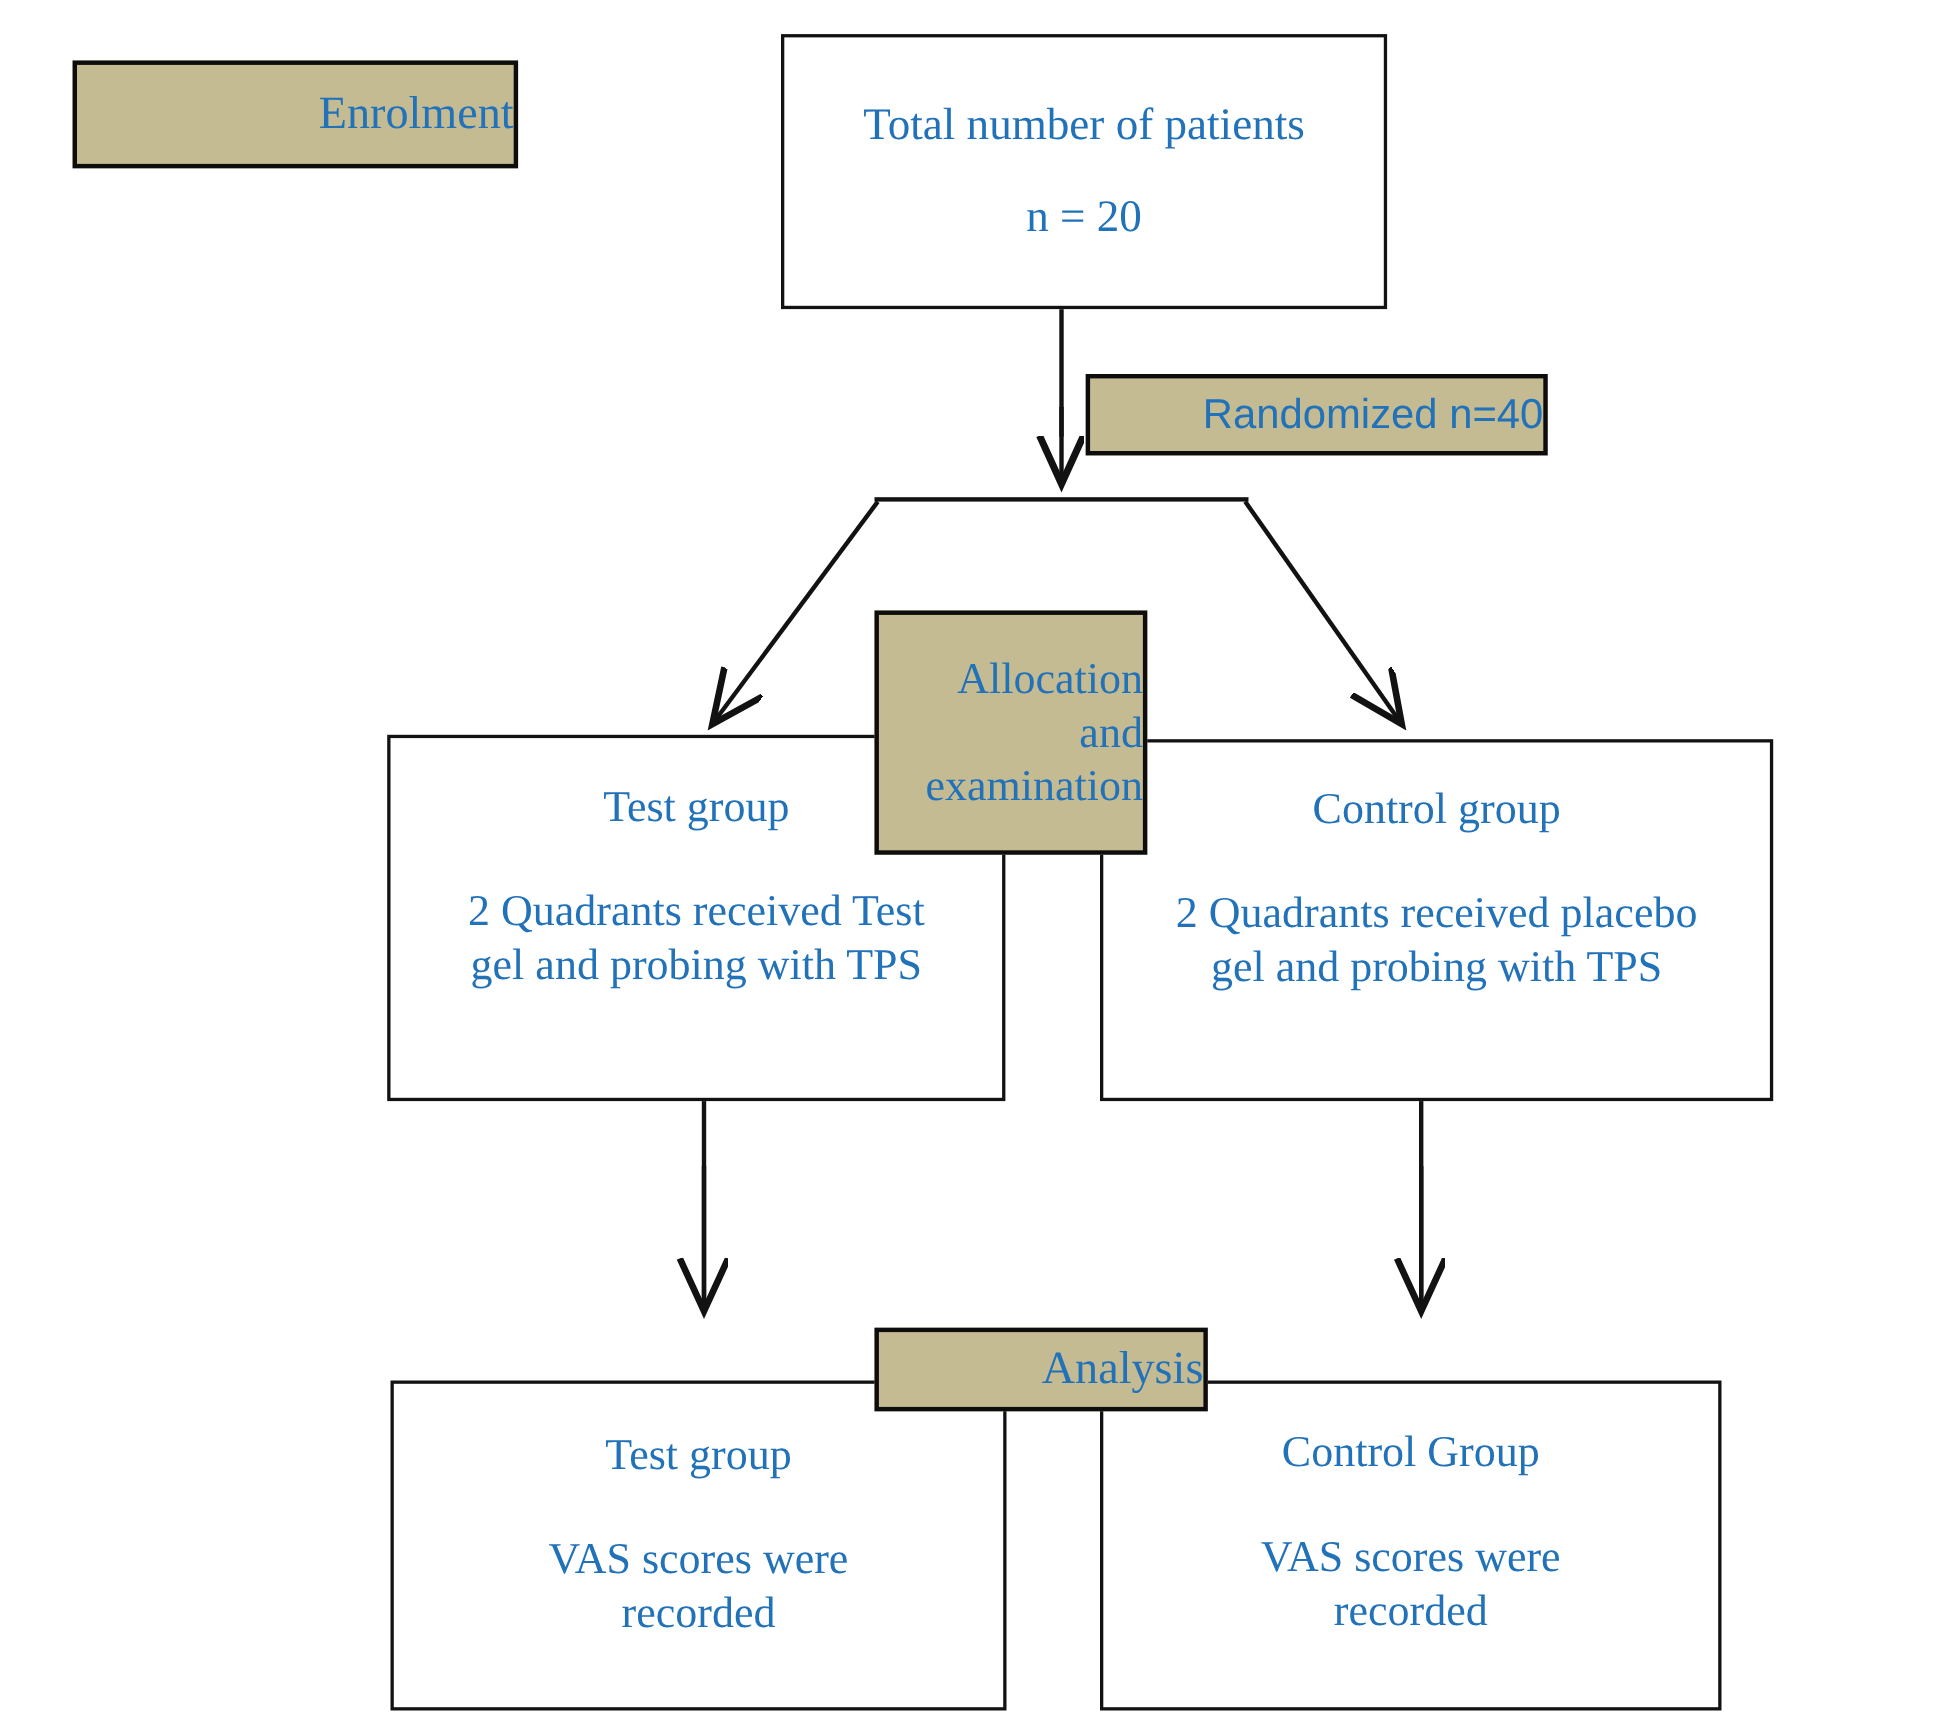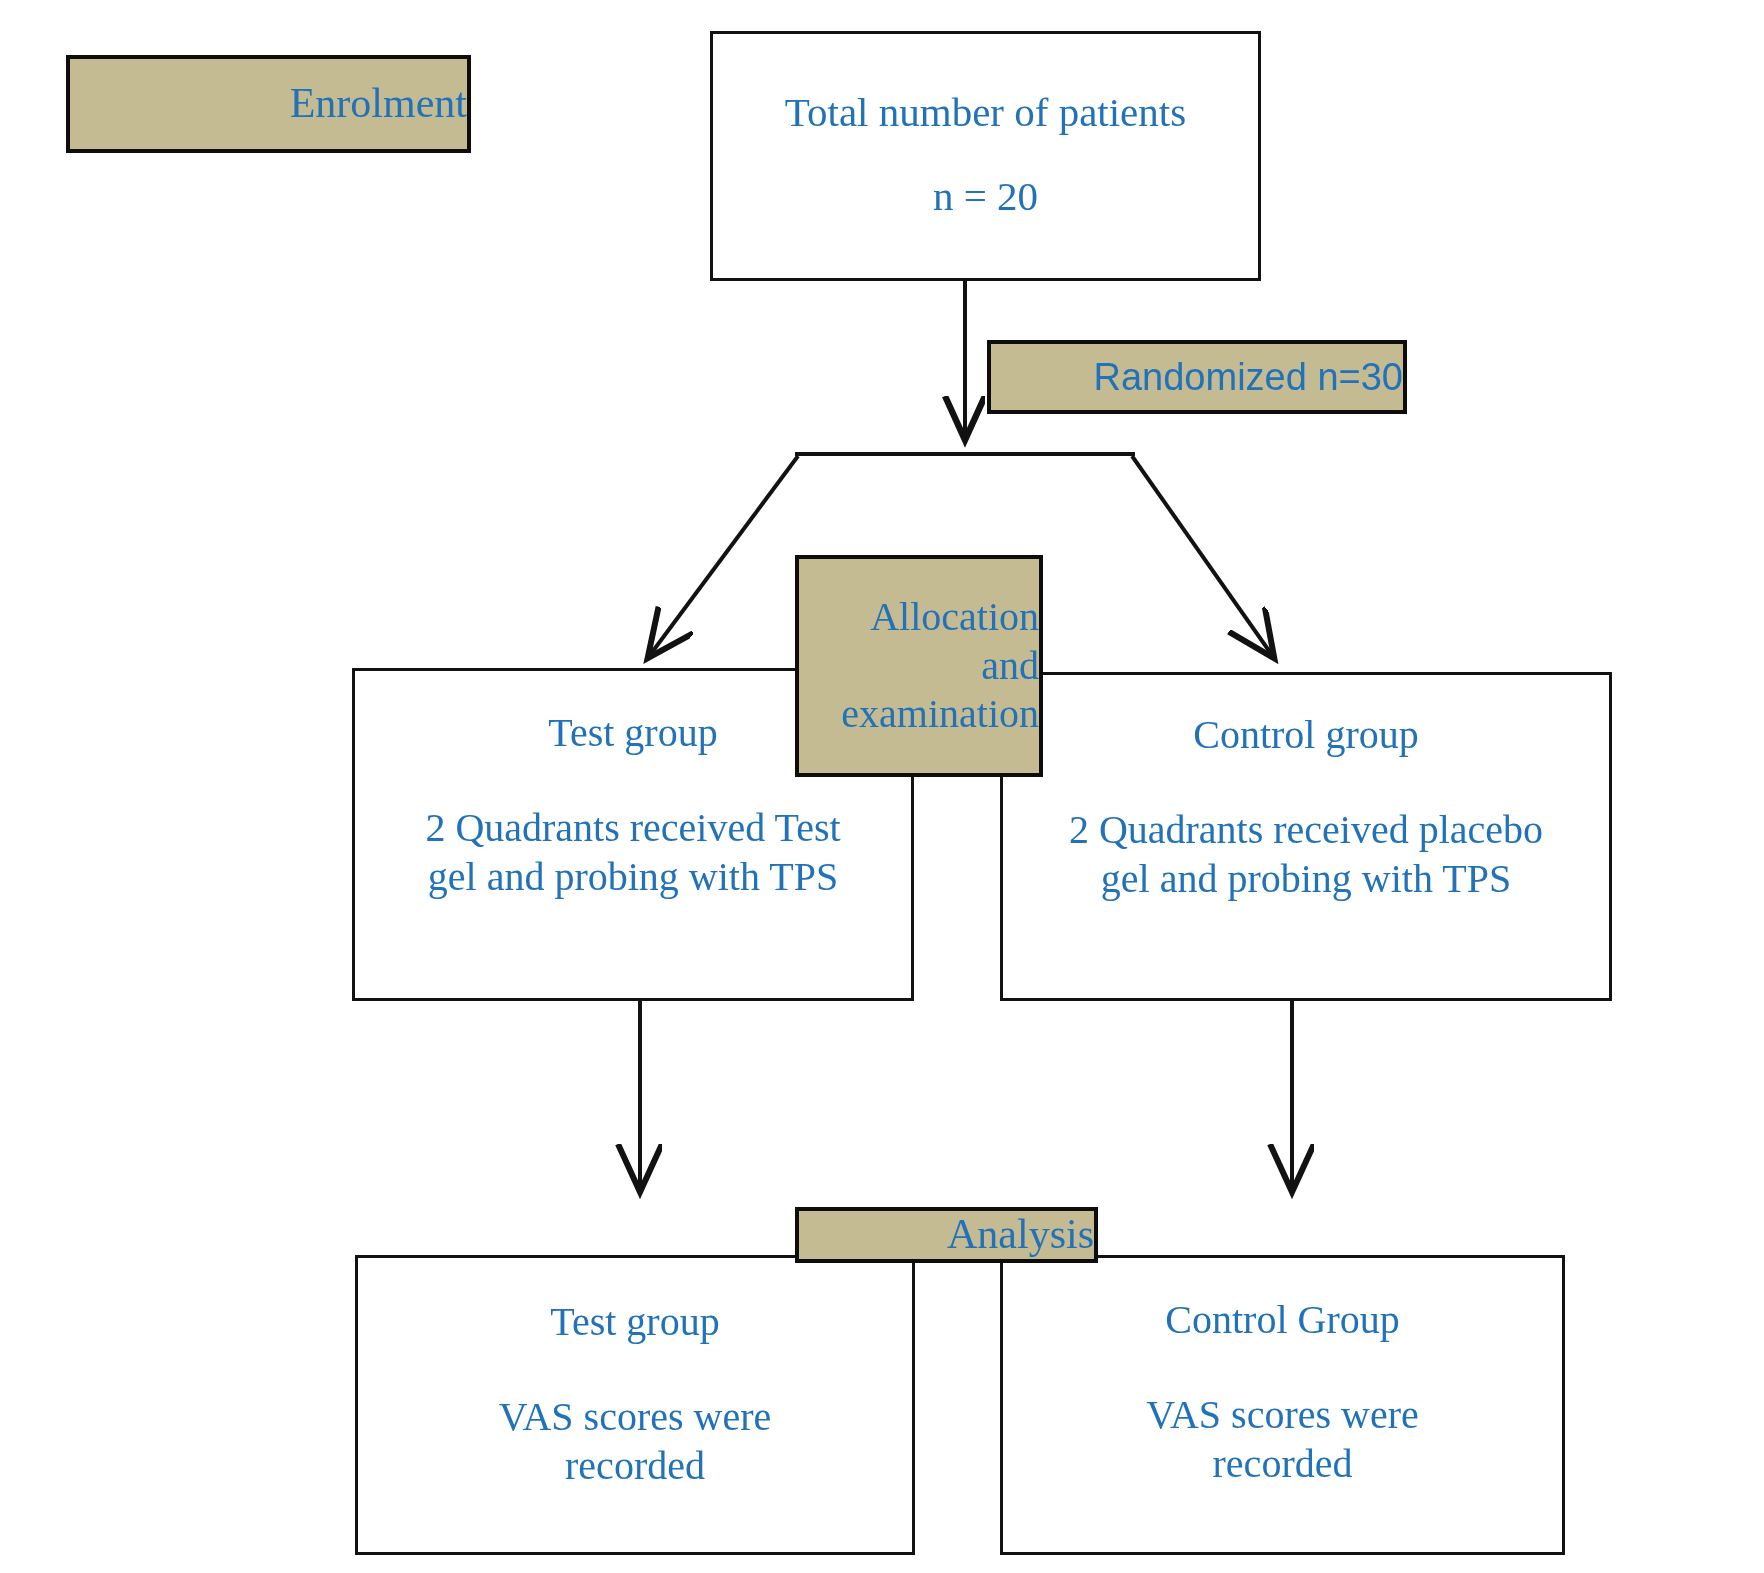--- a/index.html
+++ b/index.html
@@ -98,21 +98,21 @@
     <span class="t-line">Enrolment</span>
   </div>
 
   <div class="node white-box" style="left:710px; top:31px; width:551px; height:250px; font-size:41px; padding:14px 5px 18px;">
     <span class="t-line">Total number of patients</span>
     <span class="gap"></span>
     <span class="t-line">n = 20</span>
   </div>
 
   <div class="node tan-box sans" style="left:987px; top:340px; width:420px; height:74px; font-size:38px;">
-    <span class="t-line">Randomized n=30</span>
+    <span class="t-line">Randomized n=40</span>
   </div>
 
   <div class="node tan-box" style="left:795px; top:555px; width:248px; height:222px; font-size:40px;">
     <span class="t-line">Allocation</span>
     <span class="t-line">and</span>
     <span class="t-line">examination</span>
   </div>
 
   <div class="node white-box" style="left:352px; top:668px; width:562px; height:333px; font-size:40px; padding:10px 14px; justify-content:flex-start;">
     <span class="t-line" style="margin-top:28px;">Test group</span>
@@ -121,21 +121,21 @@
     <span class="t-line">gel and probing with TPS</span>
   </div>
 
   <div class="node white-box" style="left:1000px; top:672px; width:612px; height:329px; font-size:40px; padding:10px 14px; justify-content:flex-start;">
     <span class="t-line" style="margin-top:26px;">Control group</span>
     <span class="gap" style="height:46px;"></span>
     <span class="t-line">2 Quadrants received placebo</span>
     <span class="t-line">gel and probing with TPS</span>
   </div>
 
-  <div class="node tan-box" style="left:795px; top:1207px; width:303px; height:56px; font-size:42px;">
+  <div class="node tan-box" style="left:795px; top:1207px; width:303px; height:76px; font-size:42px;">
     <span class="t-line">Analysis</span>
   </div>
 
   <div class="node white-box" style="left:355px; top:1255px; width:560px; height:300px; font-size:40px; padding:10px 14px; justify-content:flex-start;">
     <span class="t-line" style="margin-top:30px;">Test group</span>
     <span class="gap" style="height:46px;"></span>
     <span class="t-line">VAS scores were</span>
     <span class="t-line">recorded</span>
   </div>
 

